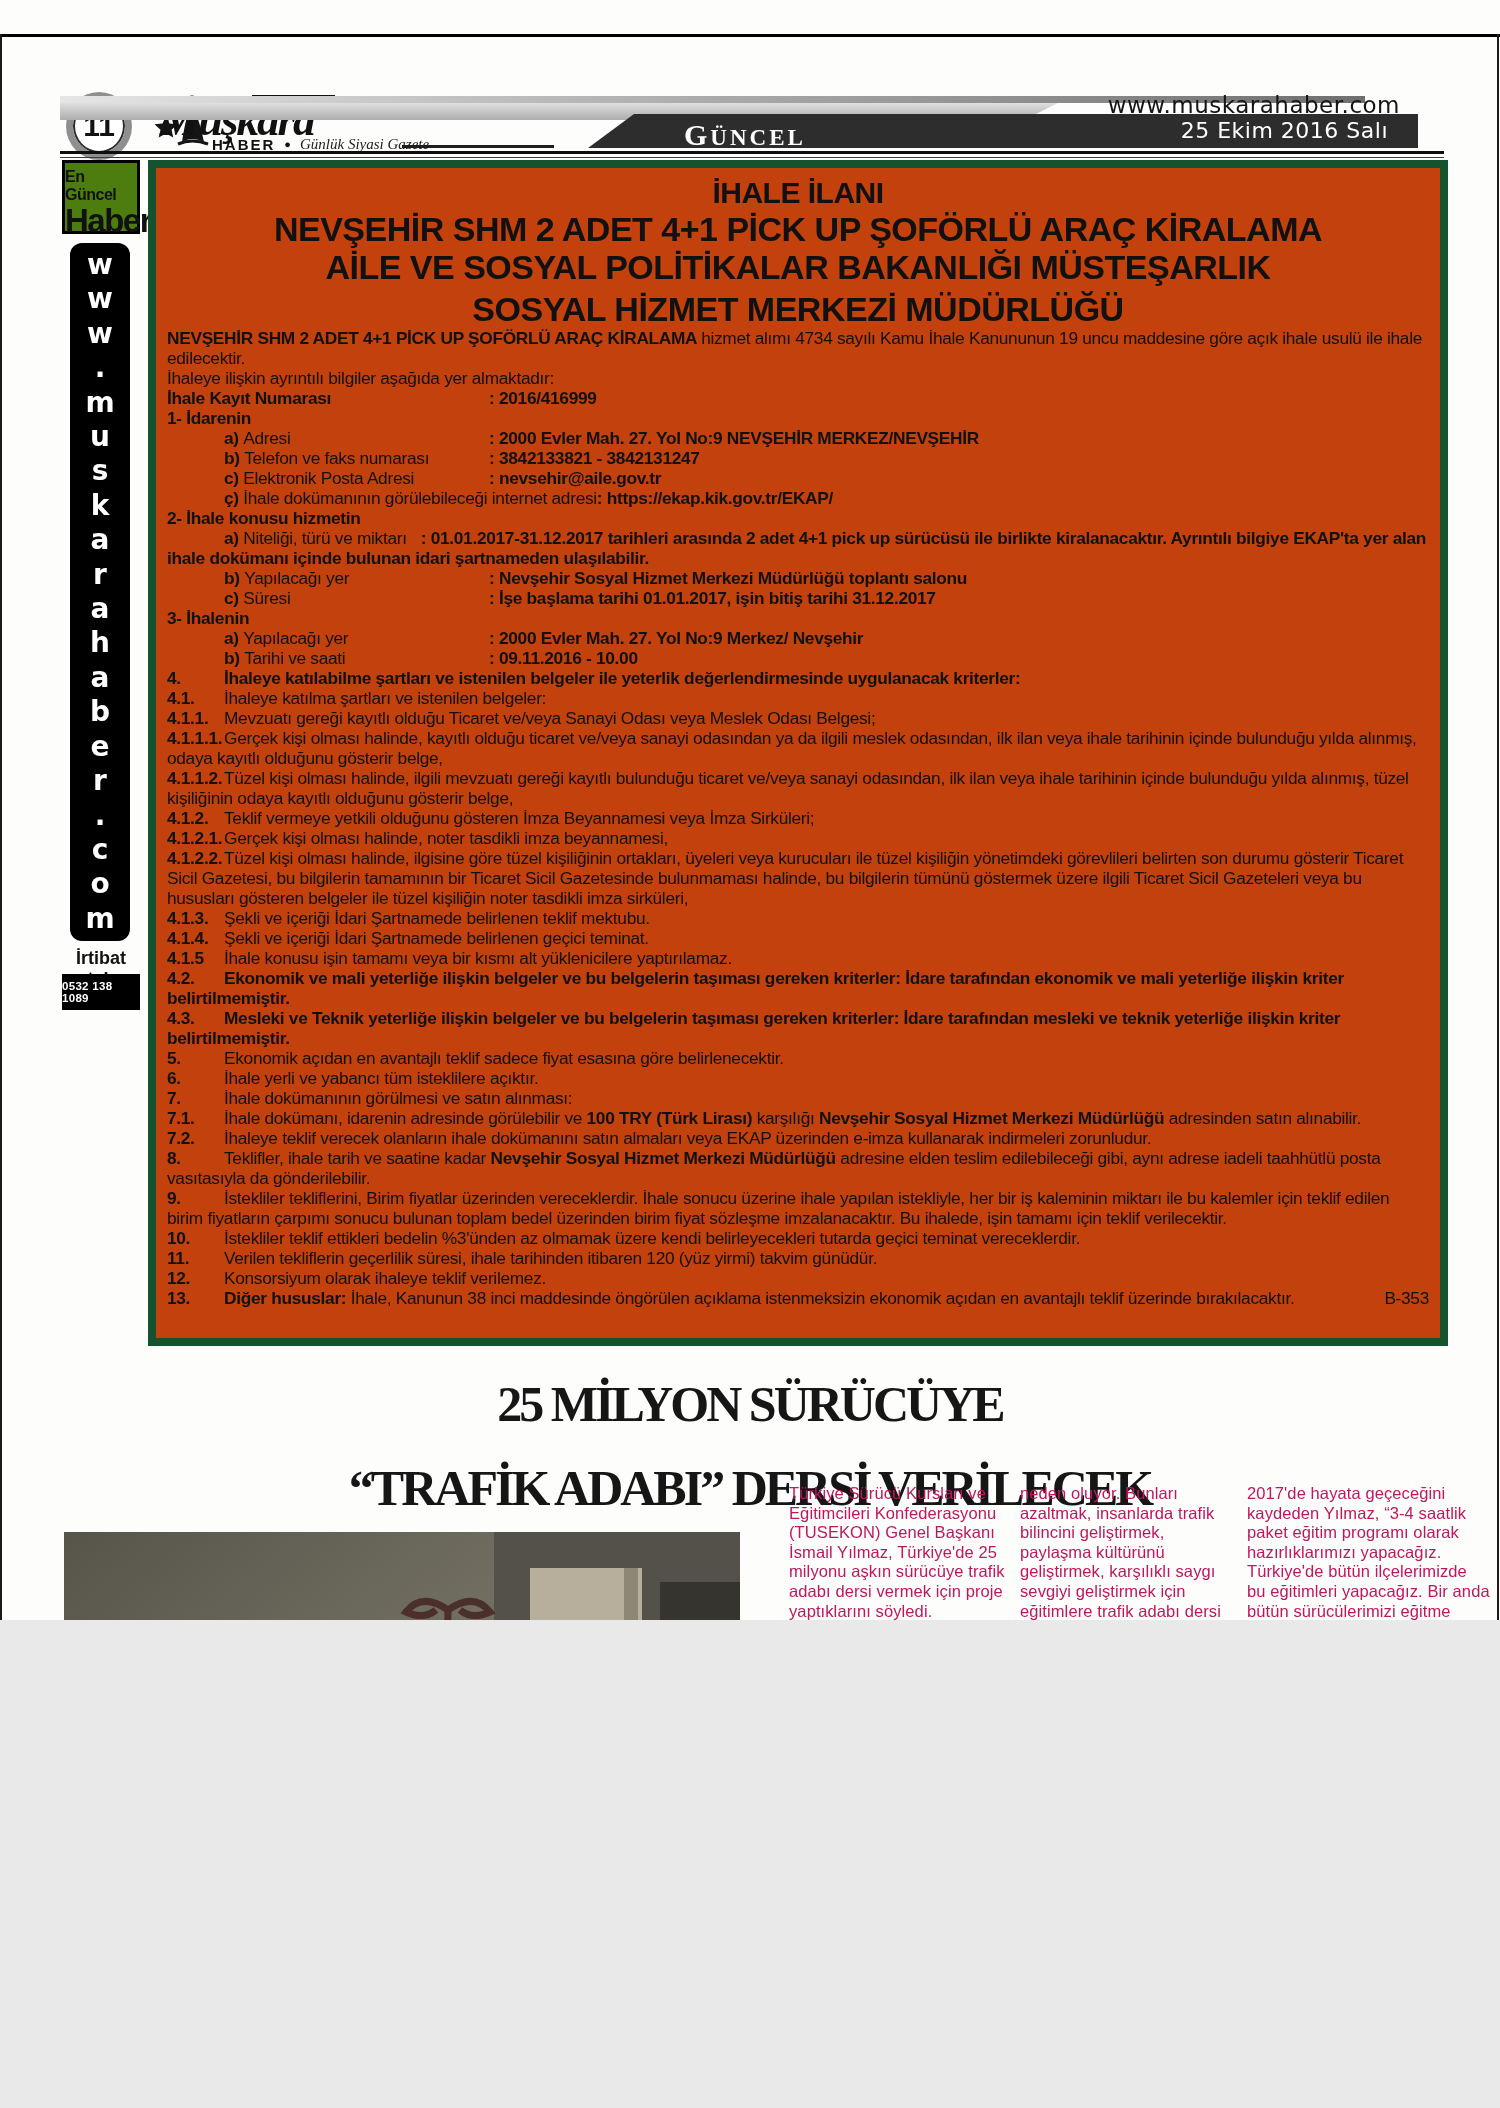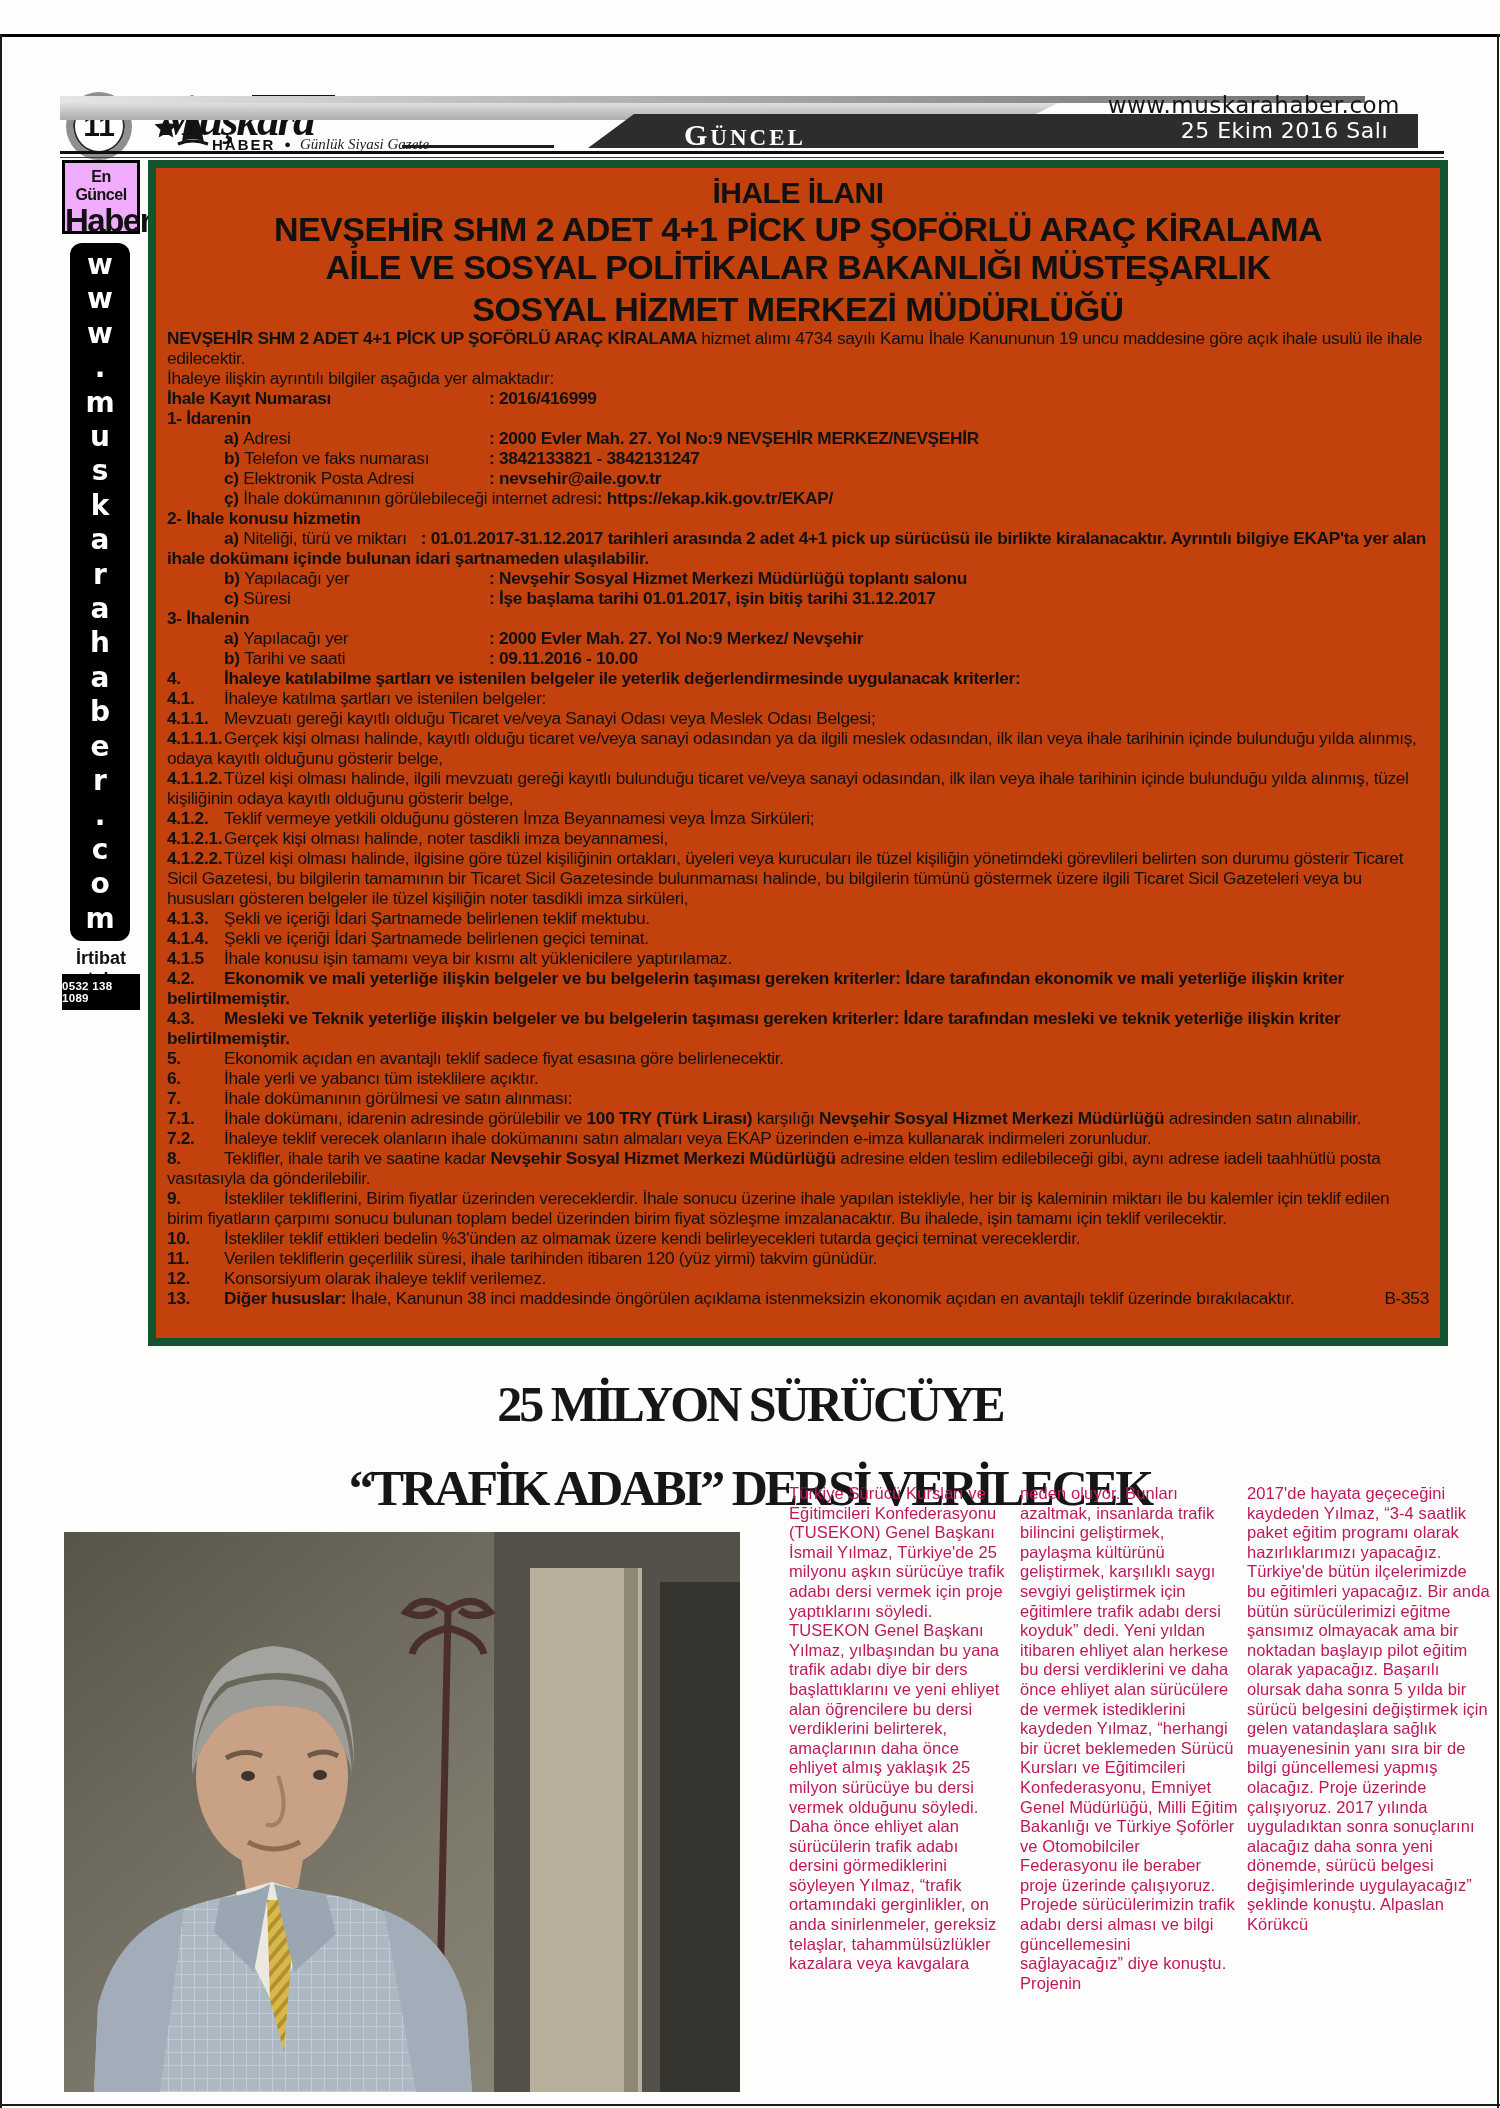--- a/index.html
+++ b/index.html
@@ -1,16 +1,16 @@
 <!DOCTYPE html>
 <html><head>
 <meta charset="utf-8">
 <style>
   html,body{margin:0;padding:0;background:#e9e9e9;}
-  .page{position:relative;width:1500px;height:2108px;background:#fdfdfc;margin:0 auto;
+  .page{position:relative;width:1500px;height:1620px;background:#fdfdfc;margin:0 auto;
         font-family:"Liberation Sans",sans-serif;color:#111;overflow:hidden;}
   
   .edge-top{position:absolute;left:0;top:34px;width:1500px;height:3px;background:#000;}
   .edge-left{position:absolute;left:0;top:34px;width:2px;height:2074px;background:#1a1a1a;}
   .edge-right{position:absolute;right:1px;top:34px;width:2px;height:2074px;background:#1a1a1a;}
   .edge-bottom{position:absolute;left:0;top:2104px;width:1500px;height:2px;background:#1a1a1a;}
 
   
   .pageno{position:absolute;left:66px;top:92px;width:52px;height:54px;border:7px solid #8f8f8f;
           border-radius:50%;display:flex;align-items:center;justify-content:center;
@@ -38,21 +38,21 @@
   .guncel::first-letter{font-size:30px;}
   .site-url{position:absolute;right:100px;top:92px;font-size:23px;font-weight:500;
             font-family:"DejaVu Sans",sans-serif;letter-spacing:.5px;color:#151515;}
   .date-text{position:absolute;right:112px;top:118px;color:#fff;font-size:22px;
              font-family:"DejaVu Sans",sans-serif;letter-spacing:.5px;}
   .header-rule-thick{position:absolute;left:60px;top:151px;width:1384px;height:3px;background:#0e0e0e;}
   .header-rule-thin{position:absolute;left:60px;top:157px;width:1384px;height:1px;background:#3a3a3a;}
 
   
   .sb-top{position:absolute;left:62px;top:160px;width:78px;height:74px;border:3px solid #000;
-          box-sizing:border-box;text-align:center;padding-top:5px;background:#f0abfc;}
+          box-sizing:border-box;text-align:left;padding-top:5px;background:#4d7c0f;}
   .sb-l1{font-weight:700;font-size:16px;letter-spacing:-.5px;}
   .sb-l2{font-weight:700;font-size:33px;letter-spacing:-1.5px;line-height:1.05;}
   .sb-col{position:absolute;left:70px;top:243px;width:60px;height:698px;background:#000;
           border-radius:12px;display:flex;flex-direction:column;align-items:center;
           justify-content:space-between;padding:8px 0;box-sizing:border-box;
           color:#fff;font-family:"DejaVu Sans",sans-serif;font-weight:700;font-size:28px;line-height:1;}
   .sb-tel-label{position:absolute;left:62px;top:948px;width:78px;text-align:center;
                 font-weight:700;font-size:18px;}
   .sb-tel-num{position:absolute;left:62px;top:974px;width:78px;height:36px;background:#000;
               color:#fff;display:flex;align-items:center;justify-content:center;

